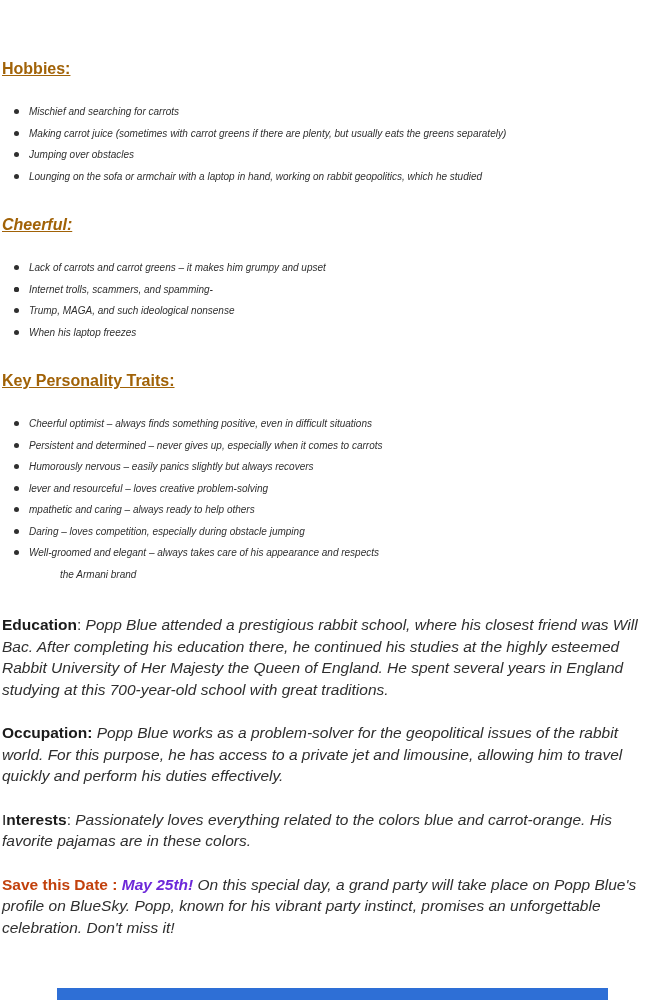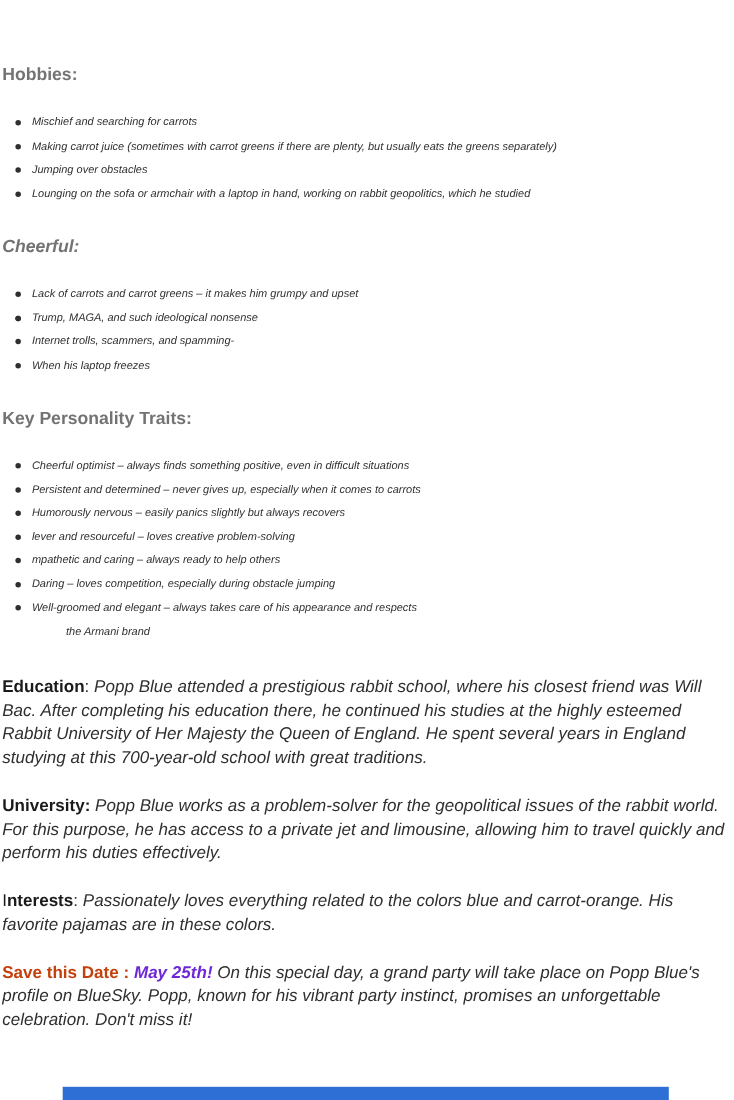--- a/index.html
+++ b/index.html
@@ -8,21 +8,21 @@
     background:#ffffff;
     font-family:"Liberation Sans","DejaVu Sans",sans-serif;
     color:#2f2f2f;
     position:relative;
     overflow:hidden;
   }
   .page { padding:60px 8px 0 2px; }
 
   h3 {
     font-size:16px; font-weight:bold; font-style:normal;
-    color:#737373; margin:0 0 23px 0; line-height:18px;
+    color:#a16207; margin:0 0 23px 0; line-height:18px;text-decoration:underline;
   }
   h3.italic-heading { font-style:italic; }
 
   ul {
     list-style:none; margin:0 0 29px 0; padding:0 0 0 27px;
     font-style:italic; font-size:10px; line-height:21.5px;
   }
   li { position:relative; }
   li .bullet-dot {
     position:absolute; left:-15px; top:8px;
@@ -59,42 +59,42 @@
       <li><span class="bullet-dot"></span><span>Jumping over obstacles</span></li>
       <li><span class="bullet-dot"></span><span>Lounging on the sofa or armchair with a laptop in hand, working on rabbit geopolitics, which he studied</span></li>
     </ul>
   </section>
 
   <section>
     <h3 class="italic-heading">Cheerful:</h3>
     <ul>
       <li><span class="bullet-dot"></span><span>Lack of carrots and carrot greens – it makes him grumpy and upset</span></li>
       <li><span class="bullet-dot"></span></li>
+      <li><span class="bullet-dot"></span><span>Internet trolls, scammers, and spamming-</span></li>
       <li><span class="bullet-dot"></span><span>Trump, MAGA, and such ideological nonsense</span></li>
-      <li><span class="bullet-dot"></span><span>Internet trolls, scammers, and spamming-</span></li>
       <li><span class="bullet-dot"></span><span>When his laptop freezes</span></li>
     </ul>
   </section>
 
   <section>
     <h3>Key Personality Traits:</h3>
     <ul>
       <li><span class="bullet-dot"></span><span>Cheerful optimist – always finds something positive, even in difficult situations</span></li>
       <li><span class="bullet-dot"></span><span>Persistent and determined – never gives up, especially when it comes to carrots</span></li>
       <li><span class="bullet-dot"></span><span>Humorously nervous – easily panics slightly but always recovers</span></li>
       <li><span class="bullet-dot"></span><span>lever and resourceful – loves creative problem-solving</span></li>
       <li><span class="bullet-dot"></span><span>mpathetic and caring – always ready to help others</span></li>
       <li><span class="bullet-dot"></span><span>Daring – loves competition, especially during obstacle jumping</span></li>
       <li><span class="bullet-dot"></span><span>Well-groomed and elegant – always takes care of his appearance and respects</span><span class="continuation">the Armani brand</span></li>
     </ul>
   </section>
 
   <p><span class="plabel">Education</span><span class="sep">: </span><span>Popp Blue attended a prestigious rabbit school, where his closest friend was Will Bac. After completing his education there, he continued his studies at the highly esteemed Rabbit University of Her Majesty the Queen of England. He spent several years in England studying at this 700-year-old school with great traditions.</span></p>
 
-  <p><span class="plabel">University:</span><span class="sep"> </span><span>Popp Blue works as a problem-solver for the geopolitical issues of the rabbit world. For this purpose, he has access to a private jet and limousine, allowing him to travel quickly and perform his duties effectively.</span></p>
+  <p><span class="plabel">Occupation:</span><span class="sep"> </span><span>Popp Blue works as a problem-solver for the geopolitical issues of the rabbit world. For this purpose, he has access to a private jet and limousine, allowing him to travel quickly and perform his duties effectively.</span></p>
 
   <p><span class="plabel-regular">I</span><span class="plabel">nterests</span><span class="sep">: </span><span>Passionately loves everything related to the colors blue and carrot-orange. His favorite pajamas are in these colors.</span></p>
 
   <p><span class="save-label">Save this Date : </span><span class="save-date">May 25th!</span><span> On this special day, a grand party will take place on Popp Blue's profile on BlueSky. Popp, known for his vibrant party instinct, promises an unforgettable celebration. Don't miss it!</span></p>
 
 </div>
 
 <div class="blue-bar"></div>
 
 </body></html>

